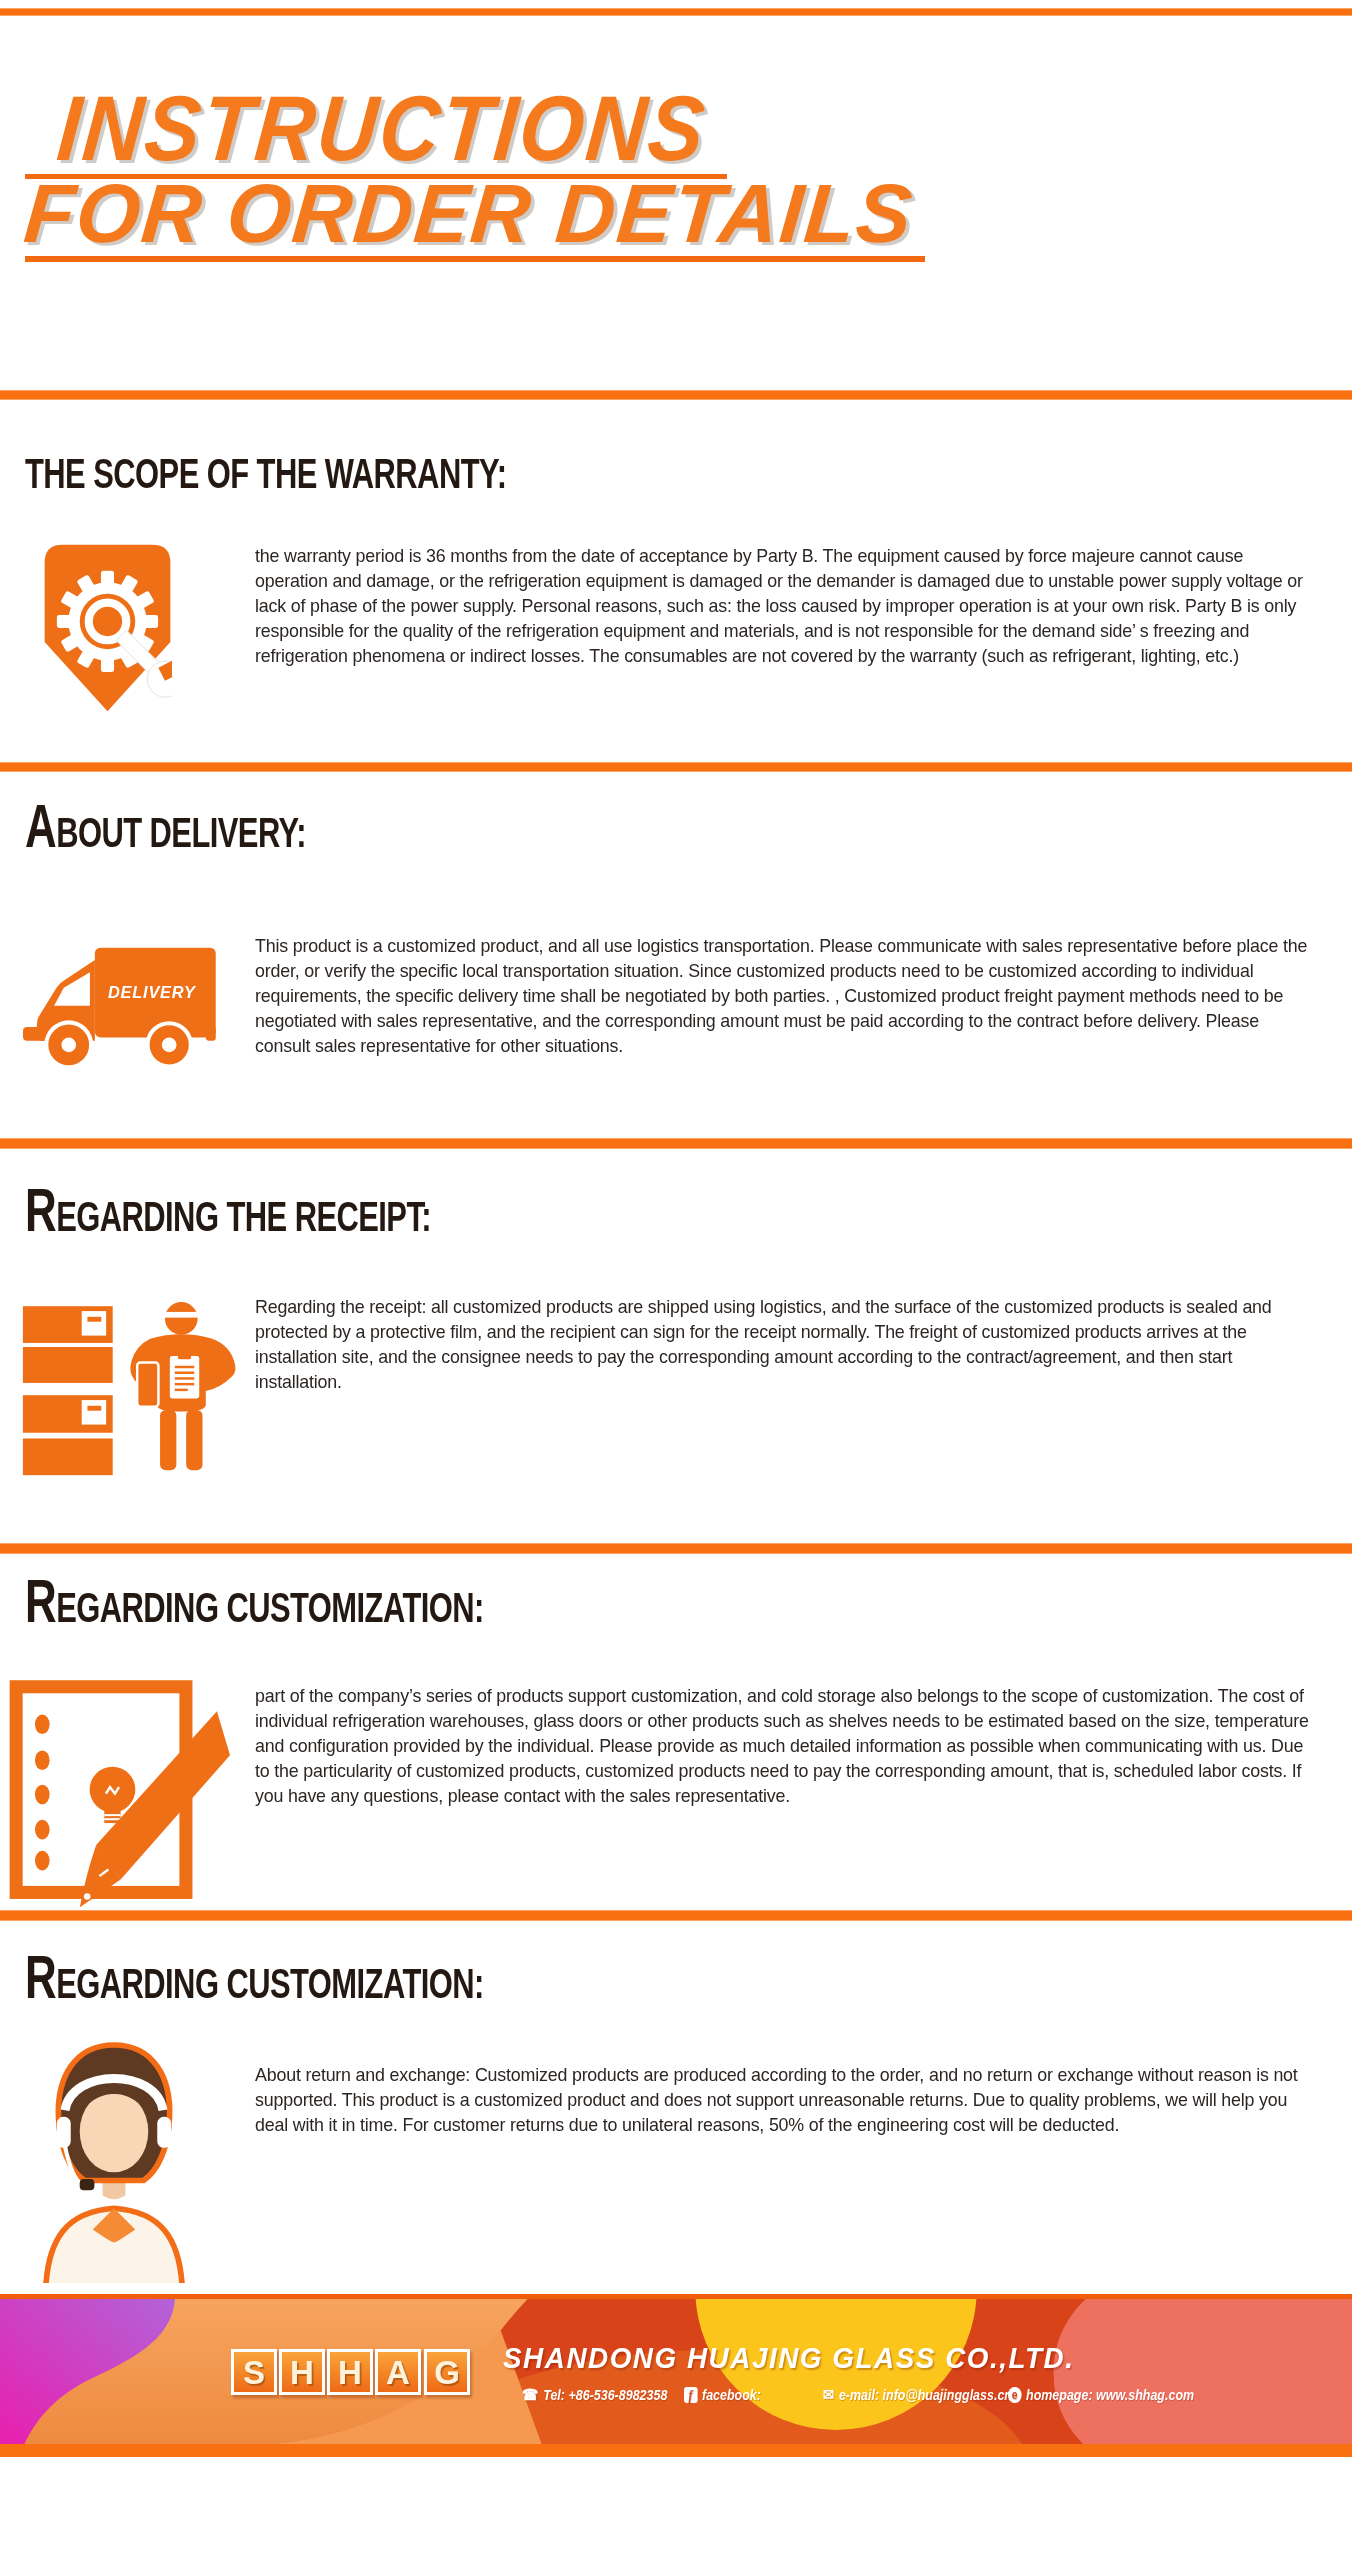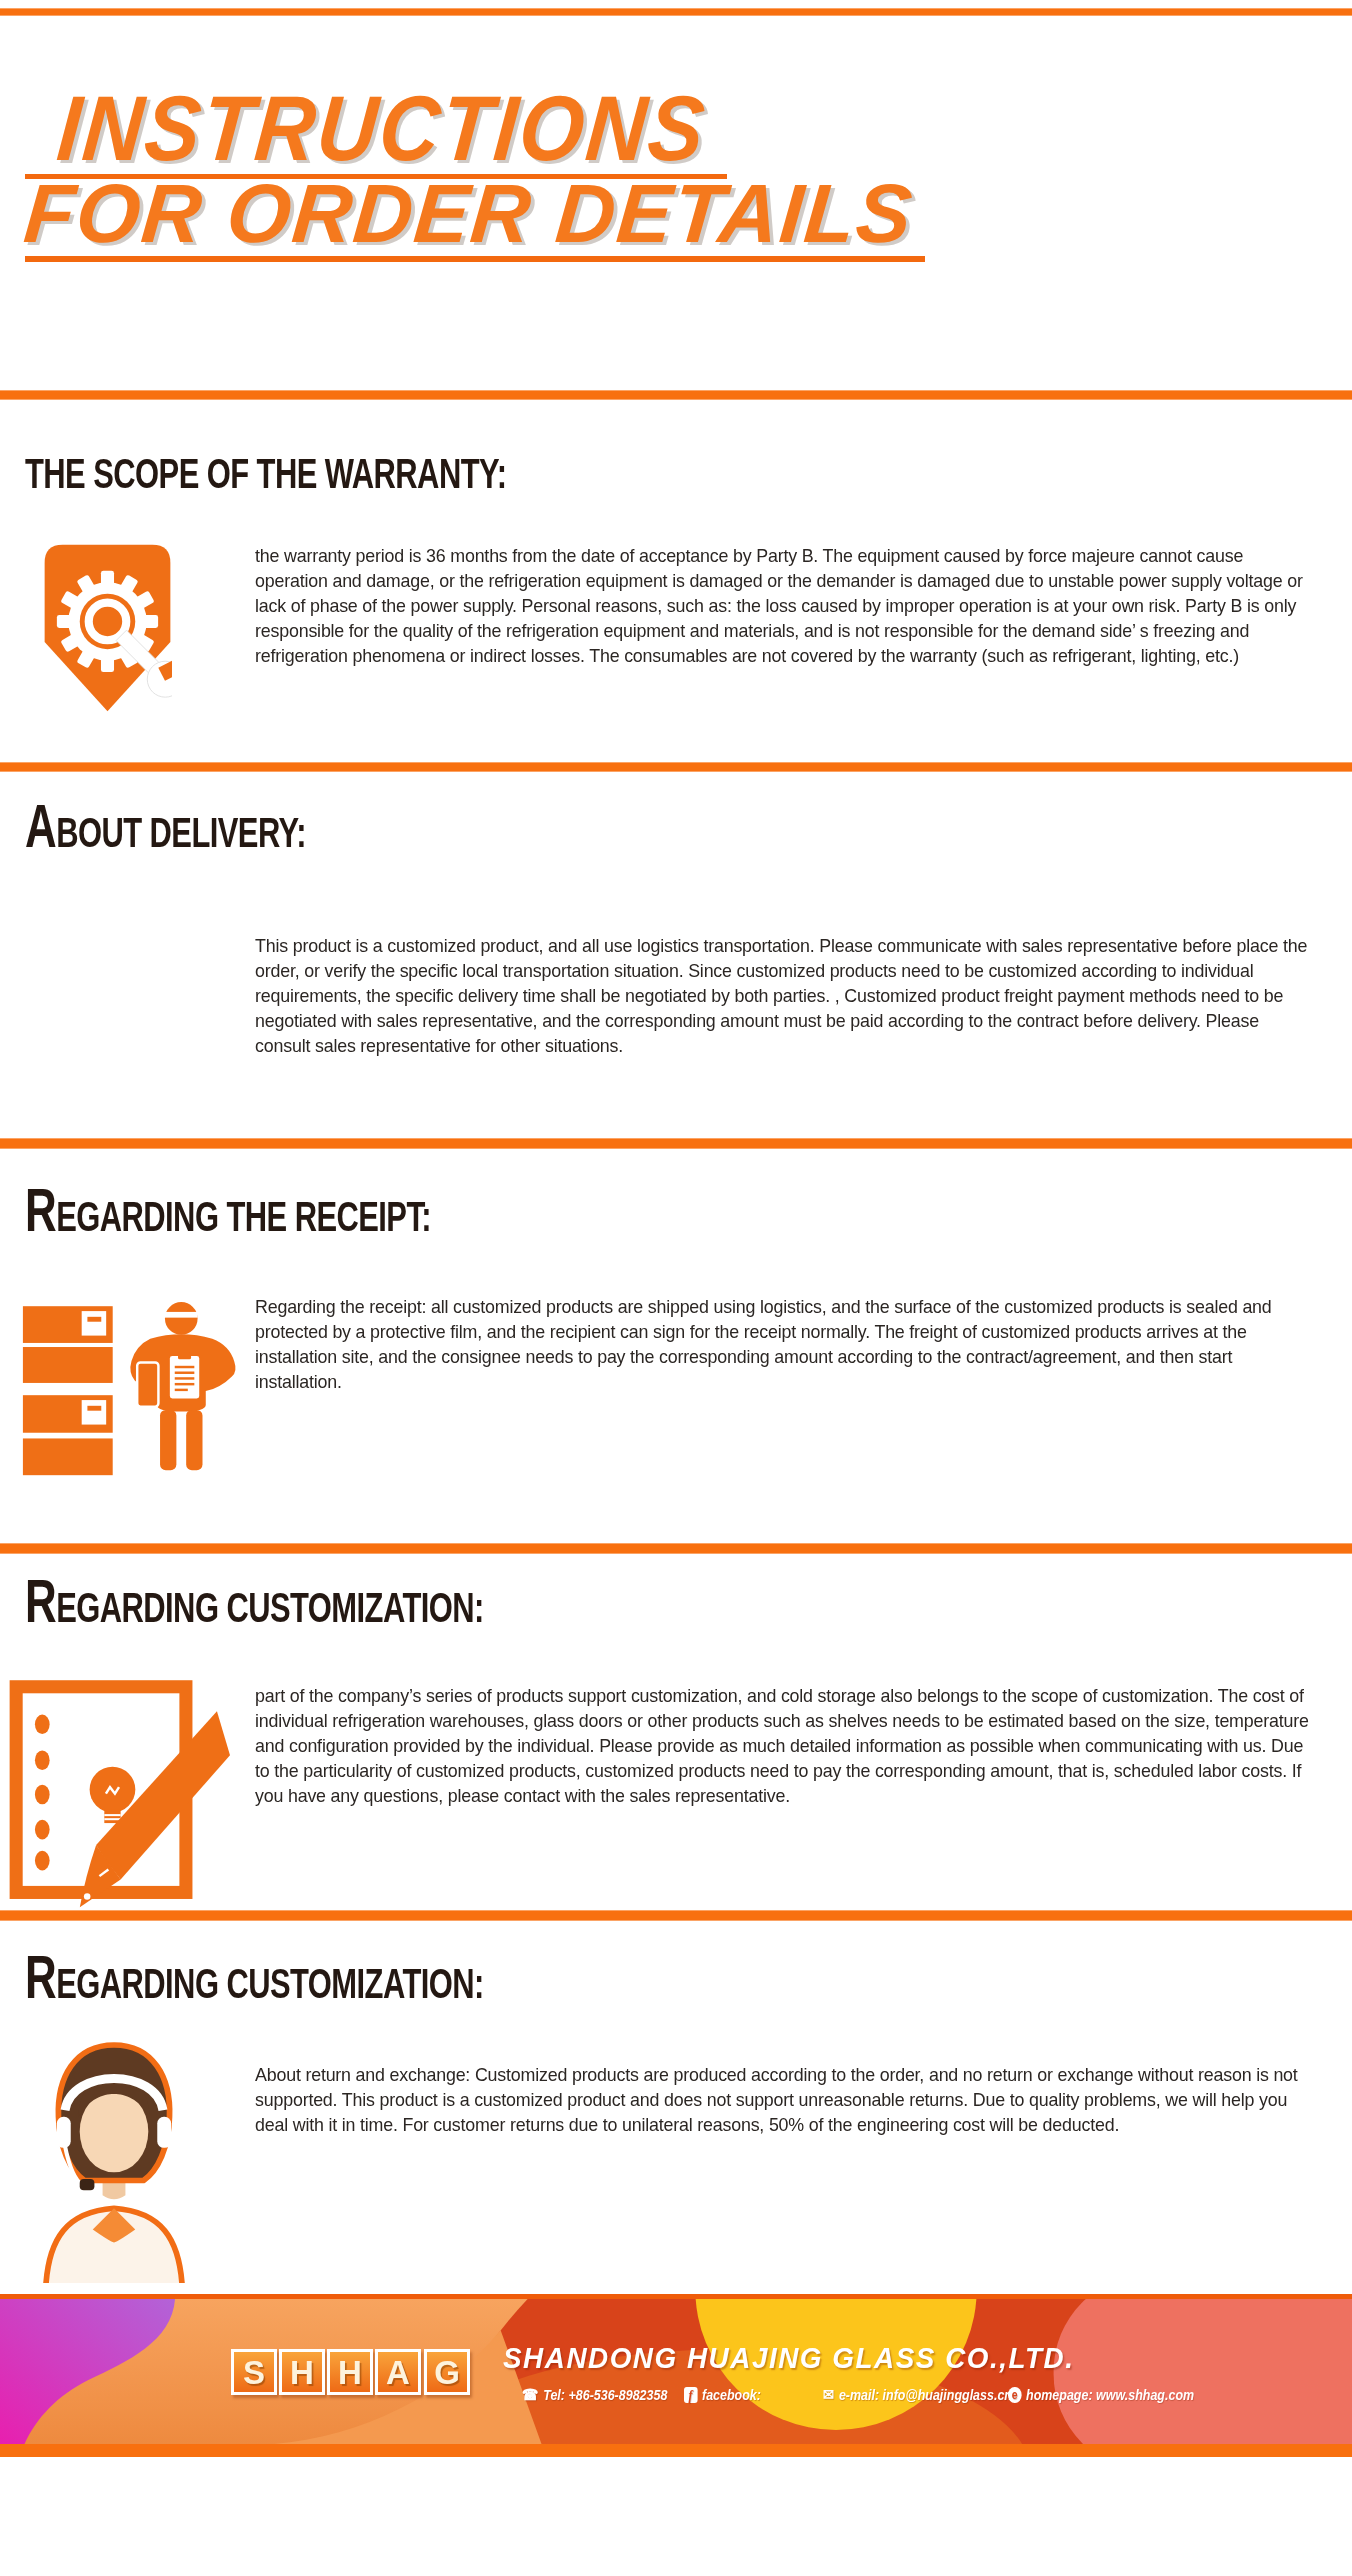--- a/index.html
+++ b/index.html
@@ -137,20 +137,38 @@
       </g>
     </svg>
   </div>
   <p class="para" style="top:543px;">the warranty period is 36 months from the date of acceptance by Party B. The equipment caused by force majeure cannot cause operation and damage, or the refrigeration equipment is damaged or the demander is damaged due to unstable power supply voltage or lack of phase of the power supply. Personal reasons, such as: the loss caused by improper operation is at your own risk. Party B is only responsible for the quality of the refrigeration equipment and materials, and is not responsible for the demand side’ s freezing and refrigeration phenomena or indirect losses. The consumables are not covered by the warranty (such as refrigerant, lighting, etc.)</p>
 
   <div class="hbar bar-b"></div>
 
   <div class="sec-head" style="top:796px;">
     <span class="initial">A</span><span class="rest">BOUT DELIVERY:</span>
   </div>
+  <div class="icon-box" style="left:23px; top:945px;">
+    <svg width="196" height="127" viewBox="0 0 240 155">
+      <g fill="#ef6f16">
+        <rect x="88" y="3" width="148" height="110" rx="7"></rect>
+        <path d="M88,18 L52,42 Q45,46 41,52 L19,88 Q17,92 17,97 V112 Q17,117 22,117 H88 Z"></path>
+        <rect x="0" y="100" width="34" height="17" rx="5"></rect>
+        <rect x="224" y="100" width="12" height="17" rx="3"></rect>
+      </g>
+      <path d="M50,52 L82,33 L82,74 L38,74 Z" fill="#ffffff"></path>
+      <circle cx="56" cy="122" r="30" fill="#ffffff"></circle>
+      <circle cx="56" cy="122" r="25" fill="#ef6f16"></circle>
+      <circle cx="56" cy="122" r="9" fill="#ffffff"></circle>
+      <circle cx="179" cy="122" r="29" fill="#ffffff"></circle>
+      <circle cx="179" cy="122" r="24" fill="#ef6f16"></circle>
+      <circle cx="179" cy="122" r="9" fill="#ffffff"></circle>
+      <text x="104" y="65" font-size="20" font-weight="bold" font-style="italic" letter-spacing="1" fill="#ffffff">DELIVERY</text>
+    </svg>
+  </div>
   <p class="para" style="top:933px;">This product is a customized product, and all use logistics transportation. Please communicate with sales representative before place the order, or verify the specific local transportation situation. Since customized products need to be customized according to individual requirements, the specific delivery time shall be negotiated by both parties. , Customized product freight payment methods need to be negotiated with sales representative, and the corresponding amount must be paid according to the contract before delivery. Please consult sales representative for other situations.</p>
 
   <div class="hbar bar-c"></div>
 
   <div class="sec-head" style="top:1180px;">
     <span class="initial">R</span><span class="rest">EGARDING THE RECEIPT:</span>
   </div>
   <div class="icon-box" style="left:0px; top:1276px;">
     <svg width="245" height="200" viewBox="0 0 300 245">
       <g fill="#ef6f16">

